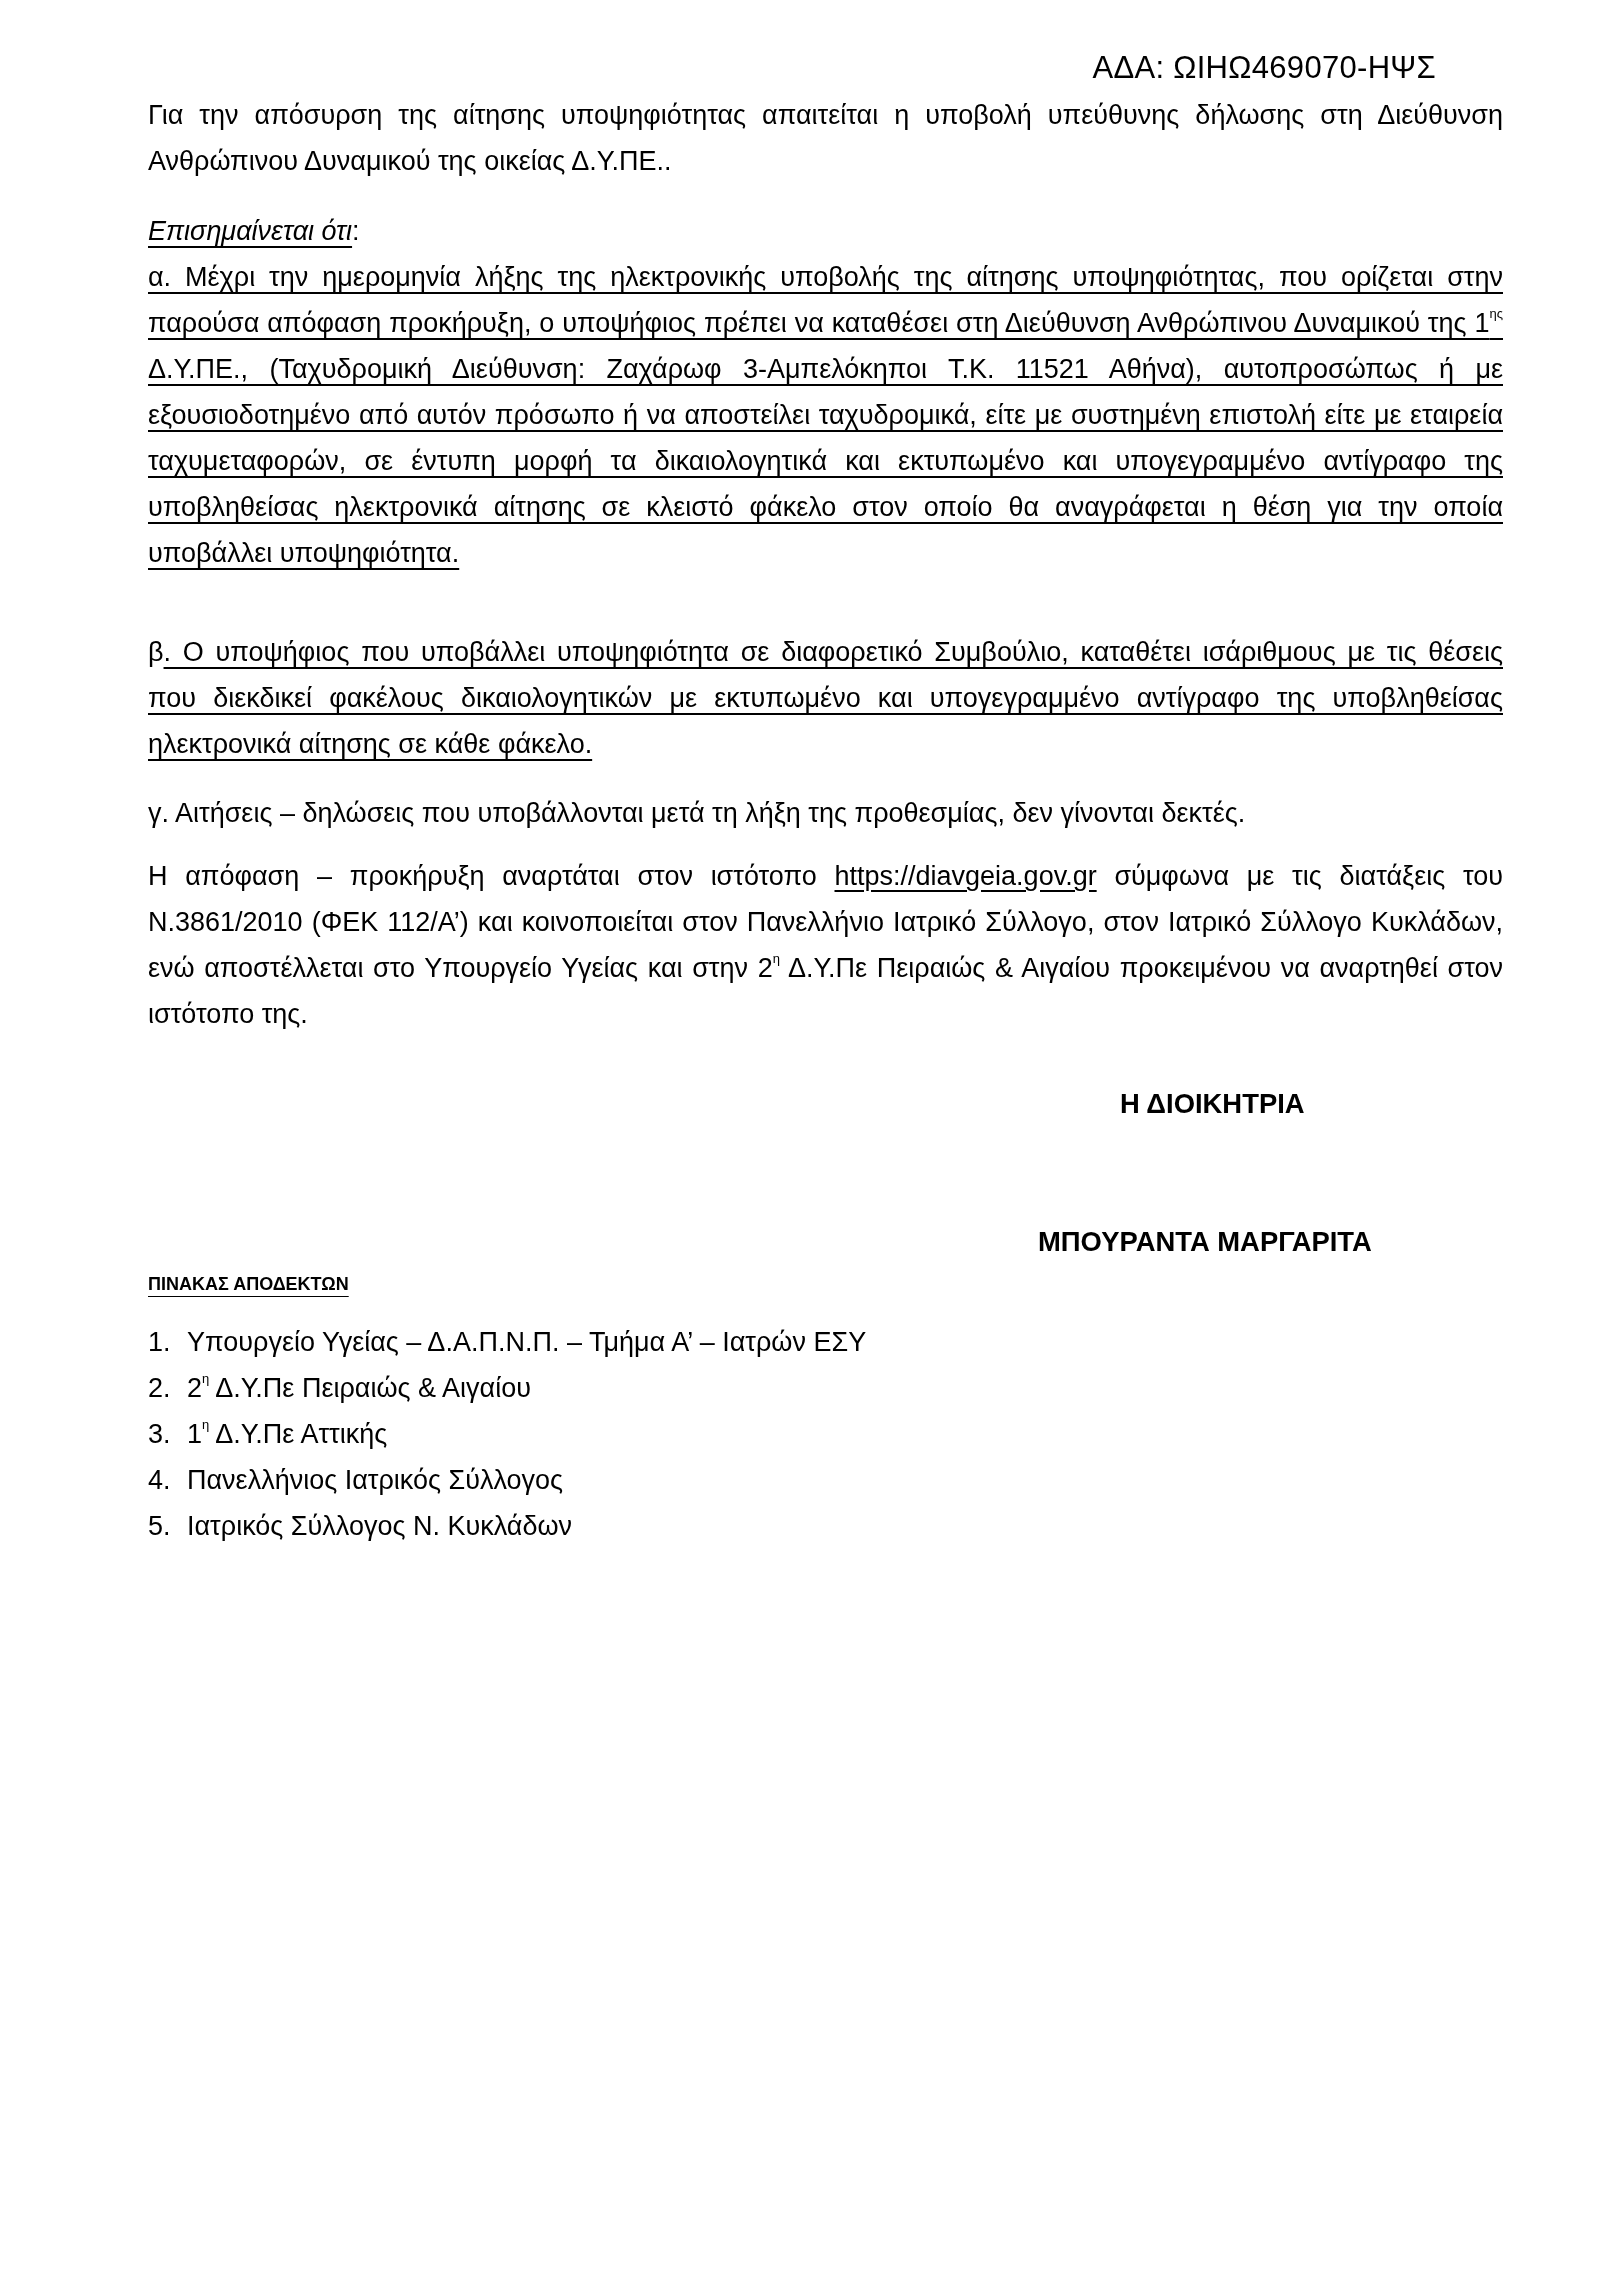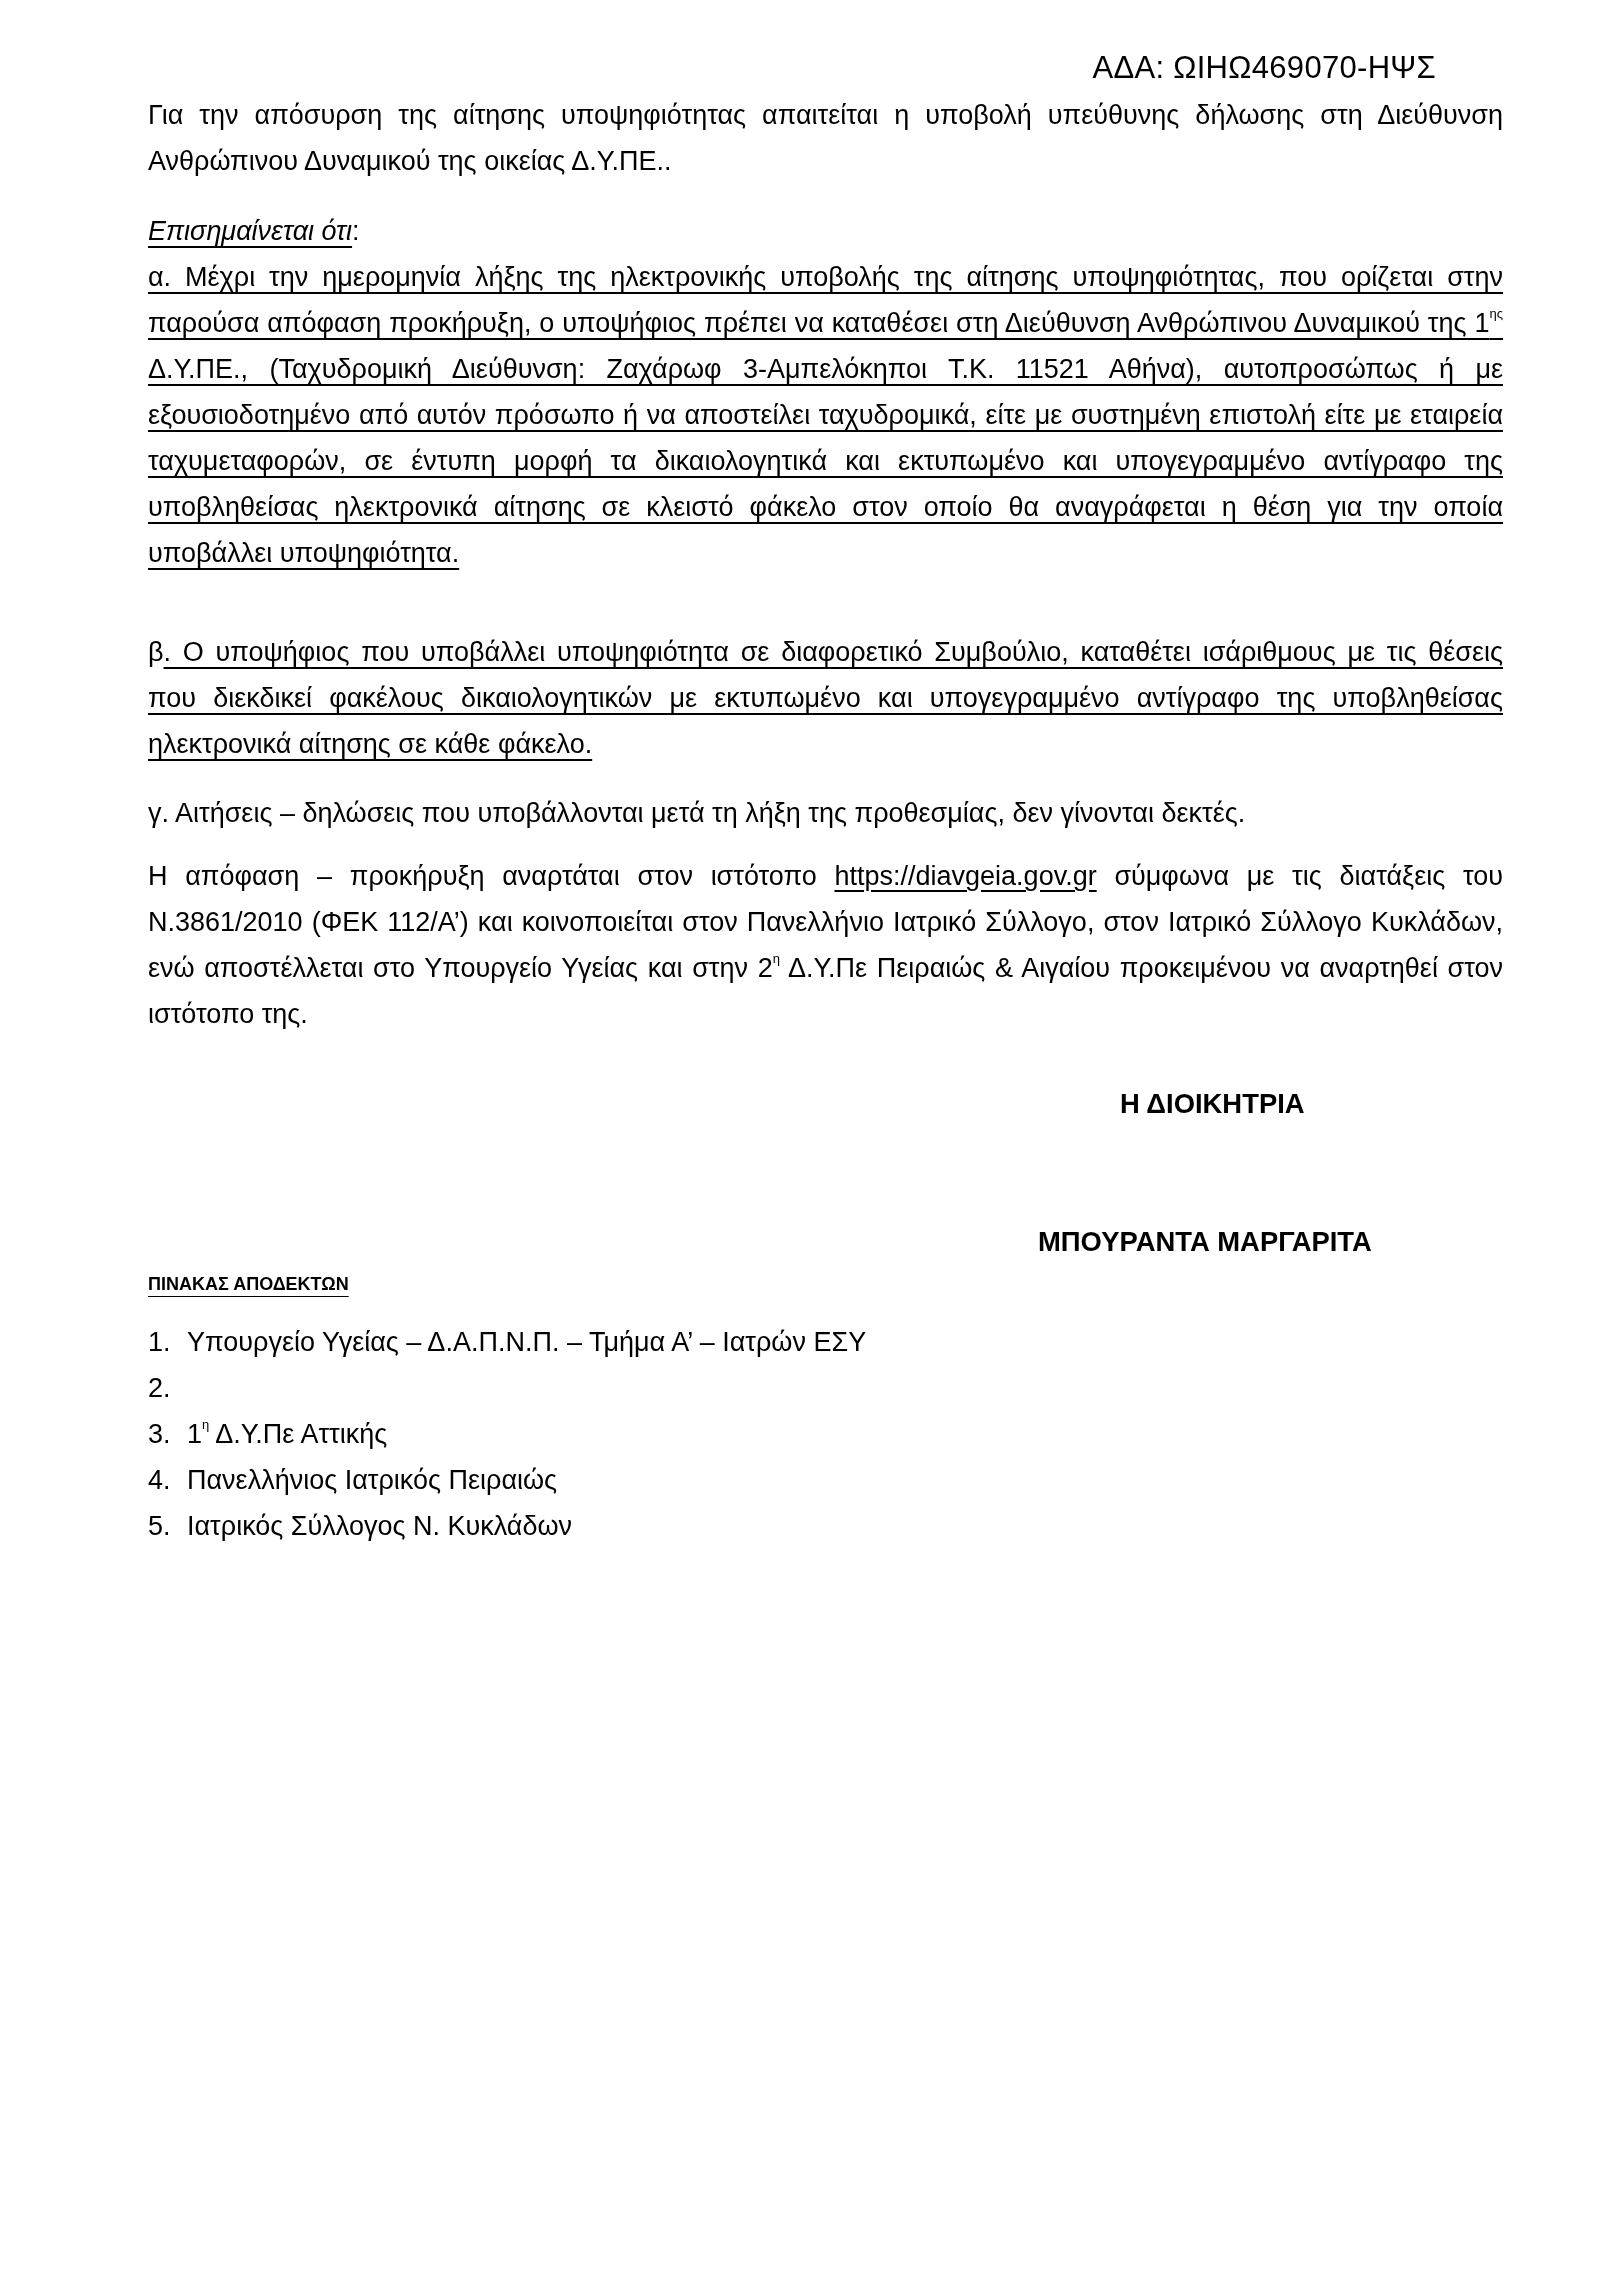--- a/index.html
+++ b/index.html
@@ -51,28 +51,29 @@
 
   <div class="rec-title">ΠΙΝΑΚΑΣ ΑΠΟΔΕΚΤΩΝ</div>
 
   <ul class="rec-list">
     <li>
         <span class="rec-num">1.</span>
         <span>Υπουργείο Υγείας – Δ.Α.Π.Ν.Π. – Τμήμα Α’ – Ιατρών ΕΣΥ</span>
       </li>
     <li>
         <span class="rec-num">2.</span>
+        <span><span>2</span><sup>η</sup><span style="white-space:pre"> Δ.Υ.Πε Πειραιώς &amp; Αιγαίου</span></span>
       </li>
     <li>
         <span class="rec-num">3.</span>
         <span><span>1</span><sup>η</sup><span style="white-space:pre"> Δ.Υ.Πε Αττικής</span></span>
       </li>
     <li>
         <span class="rec-num">4.</span>
-        <span>Πανελλήνιος Ιατρικός Πειραιώς</span>
+        <span>Πανελλήνιος Ιατρικός Σύλλογος</span>
       </li>
     <li>
         <span class="rec-num">5.</span>
         <span>Ιατρικός Σύλλογος Ν. Κυκλάδων</span>
       </li>
   </ul>
 
 </div>
 
 

